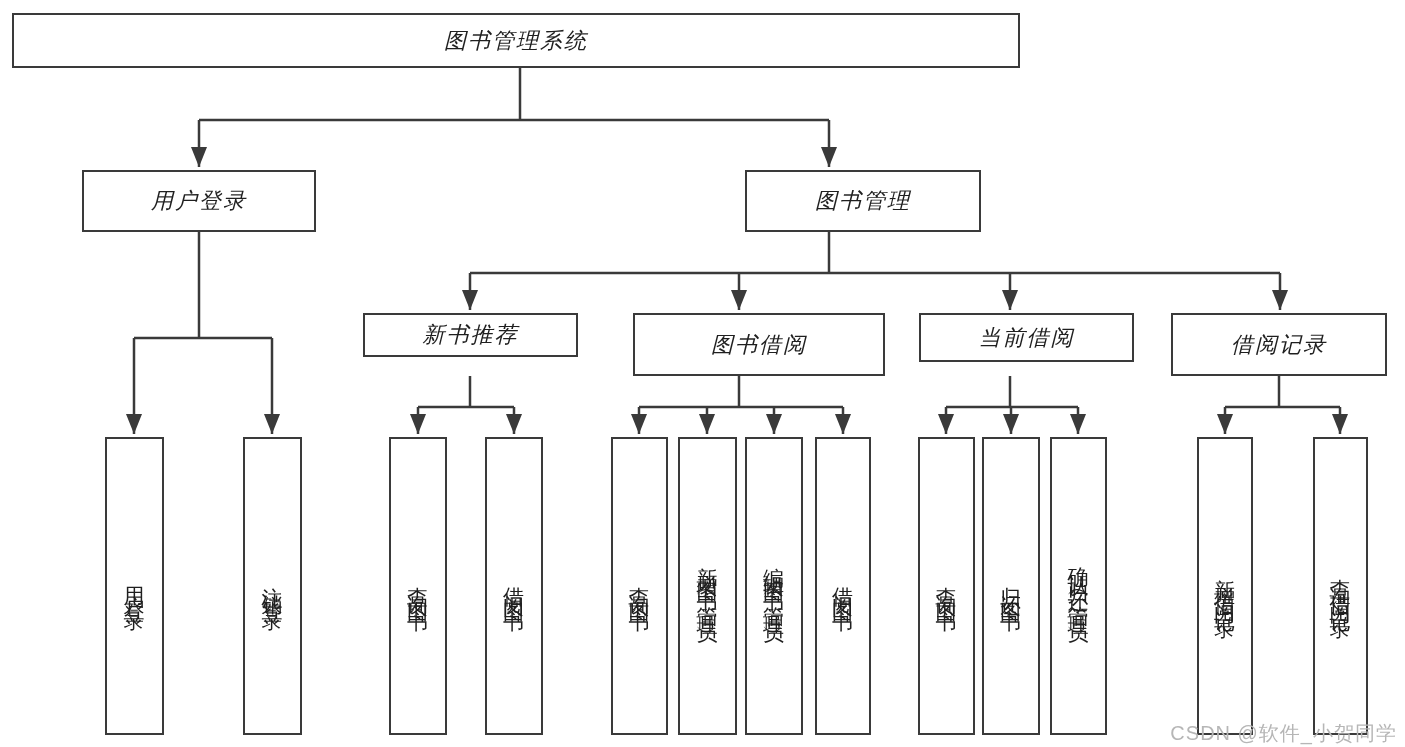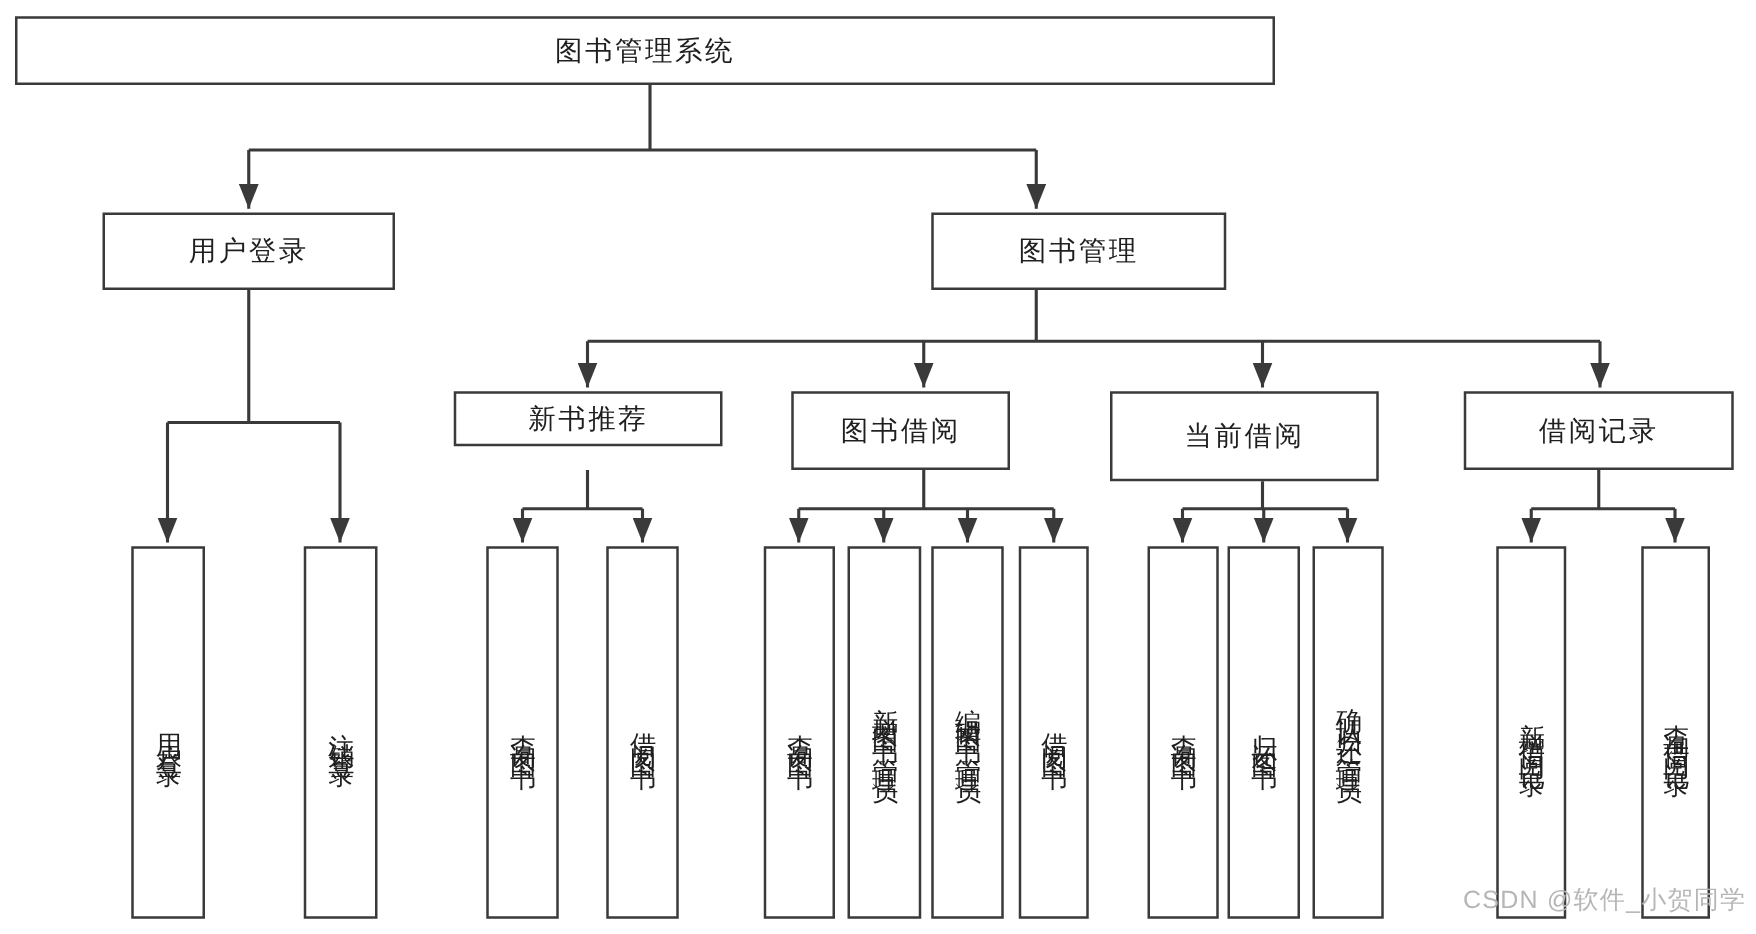--- a/index.html
+++ b/index.html
@@ -22,20 +22,21 @@
     background: #ffffff;
     display: flex;
     align-items: center;
     justify-content: center;
   }
   .hlabel {
     font-size: 22px;
     color: #1f1f1f;
     letter-spacing: 2px;
     white-space: nowrap;
+    font-style: italic;
   }
   .vlabel {
     writing-mode: vertical-rl;
     text-orientation: mixed;
     font-size: 21px;
     line-height: 1;
     letter-spacing: 8px;
     color: #1f1f1f;
     white-space: nowrap;
   }
@@ -48,21 +49,21 @@
     pointer-events: none;
   }
   svg.connectors path {
     fill: none;
     stroke: #3a3a3a;
     stroke-width: 2.5;
   }
   .watermark {
     position: absolute;
     right: 8px;
-    bottom: 14px;
+    bottom: 0;
     font-size: 20px;
     letter-spacing: 1px;
     color: #b6b6b6;
     white-space: nowrap;
   }
 </style>
 </head>
 <body>
 
 <div class="stage">
@@ -122,24 +123,24 @@
   <div class="node" style="left:82px; top:170px; width:234px; height:62px;">
     <span class="hlabel">用户登录</span>
   </div>
   <div class="node" style="left:711px; top:170px; width:236px; height:62px;margin-left:34px;">
     <span class="hlabel">图书管理</span>
   </div>
 
   <div class="node" style="left:363px; top:313px; width:215px; height:44px;">
     <span class="hlabel">新书推荐</span>
   </div>
-  <div class="node" style="left:633px; top:313px; width:175px; height:63px;">
+  <div class="node" style="left:633px; top:313px; width:252px; height:63px;">
     <span class="hlabel">图书借阅</span>
   </div>
-  <div class="node" style="left:888px; top:313px; width:215px; height:72px;">
+  <div class="node" style="left:919px; top:313px; width:215px; height:49px;">
     <span class="hlabel">当前借阅</span>
   </div>
   <div class="node" style="left:1171px; top:313px; width:216px; height:63px;">
     <span class="hlabel">借阅记录</span>
   </div>
 
   <div class="node" style="left:105px; top:437px; width:59px; height:298px;">
     <span class="vlabel">用户登录</span>
   </div>
   <div class="node" style="left:243px; top:437px; width:59px; height:298px;">

